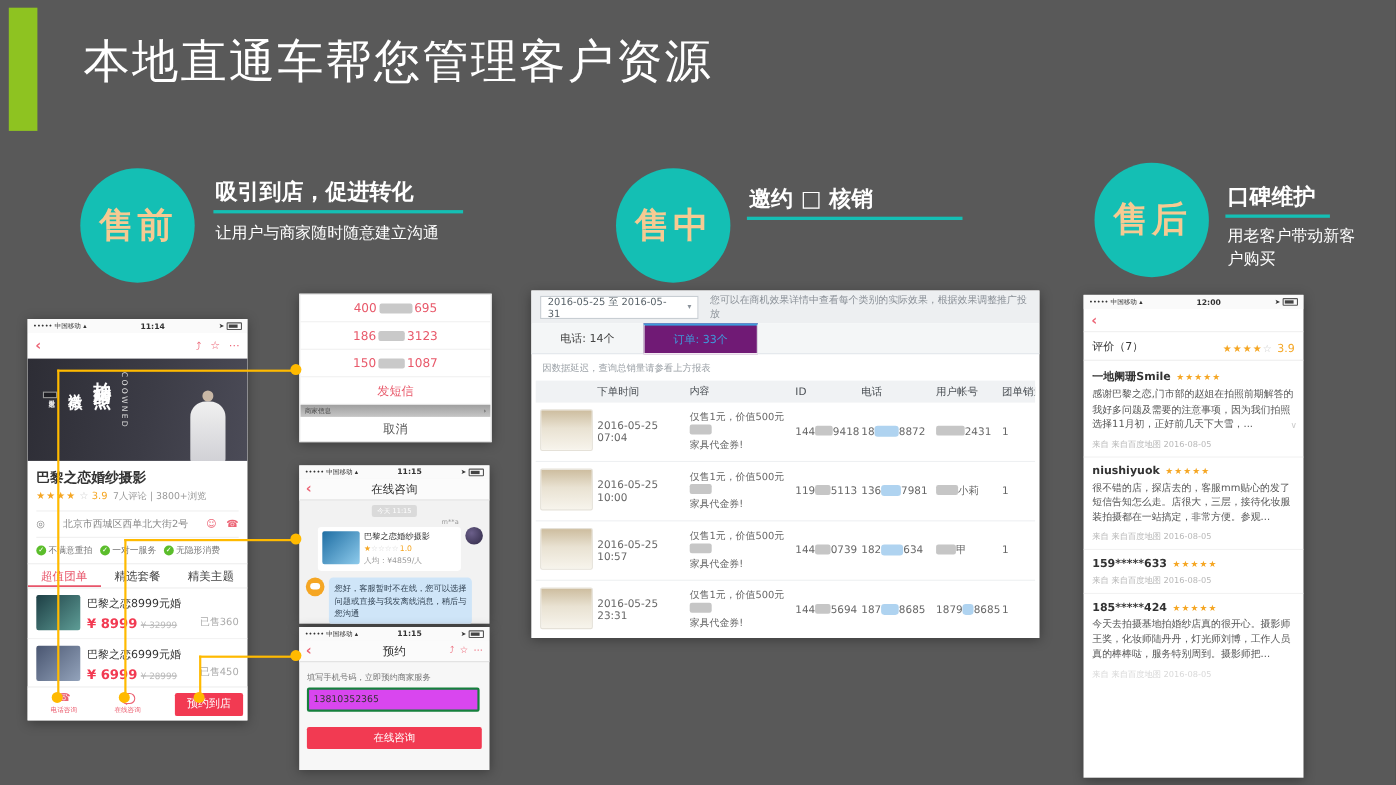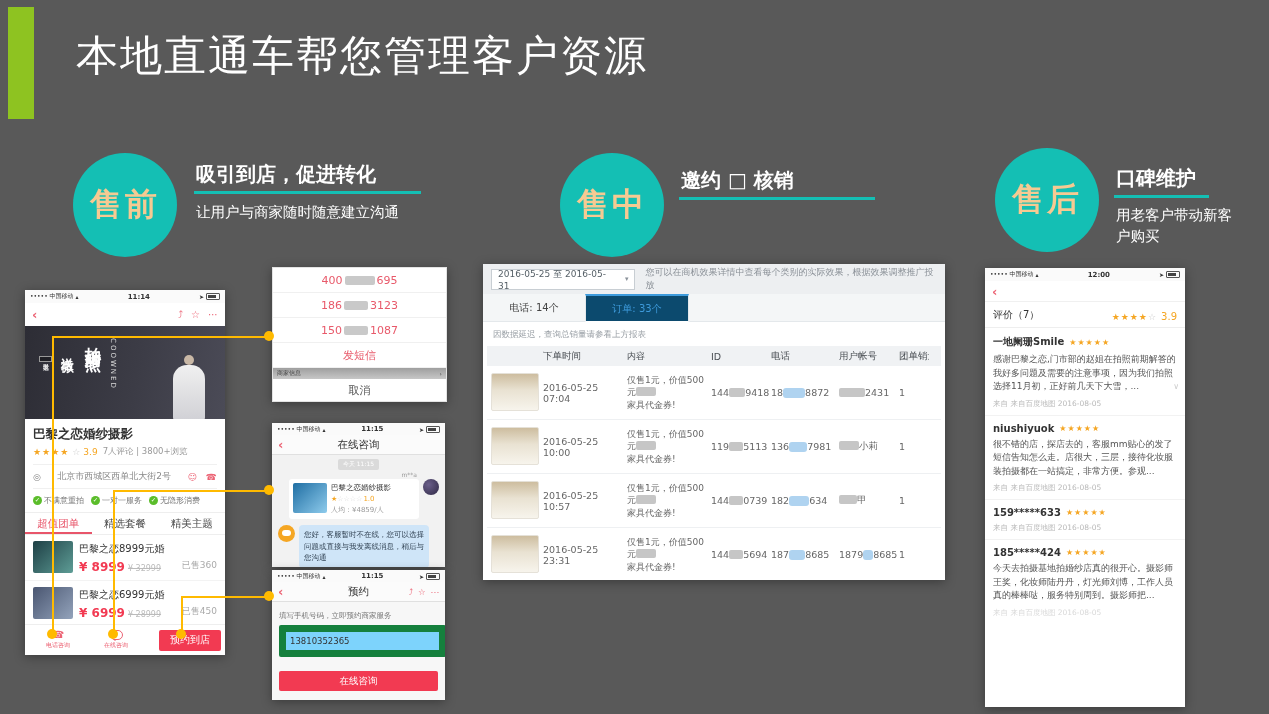--- a/index.html
+++ b/index.html
@@ -99,42 +99,42 @@
   .cc-avg{font-size:7px;color:#999;margin-top:2px;}
   .avatar{width:16px;height:16px;border-radius:50%;background:radial-gradient(circle at 35% 35%,#6b5f8a,#2e2844);flex-shrink:0;}
   .msg-l{display:flex;gap:4px;padding:6px 6px 0;align-items:flex-start;}
   .svc-avatar{width:17px;height:17px;border-radius:50%;background:#F5A623;position:relative;flex-shrink:0;}
   .svc-avatar::after{content:"";position:absolute;left:4px;top:5px;width:9px;height:6px;border-radius:3px;background:#fff;}
   .bubble-l{background:#CFE5F8;border-radius:4px;padding:4px 5px;font-size:7.5px;color:#334455;line-height:1.55;width:120px;}
   
   .bookphone{left:272px;top:570px;width:173px;height:130px;background:#F7F7F7;}
   .bnav-icons{display:flex;gap:5px;color:#EC6475;font-size:8.5px;align-items:center;margin-left:auto;}
   .bk-label{margin:9px 7px 0;font-size:7.5px;color:#777;}
-  .bk-input{display:block;margin:4px 7px 0;width:145px;height:18px;background:#7dd3fc;border:7px solid #15803d;
+  .bk-input{display:block;margin:4px 7px 0;width:145px;height:18px;background:#d946ef;border:2px solid #15803d;
             border-radius:2px;font-size:8.5px;color:#333;padding:0 4px;font-family:inherit;}
   .bk-btn{margin:14px 7px 0;height:20px;background:#F23A52;border-radius:2px;color:#fff;font-size:9.5px;
           display:flex;align-items:center;justify-content:center;}
   
   .orders{left:483px;top:264px;width:462px;height:316px;color:#5f6368;}
   .o-top{height:30px;background:#EDEFF1;display:flex;align-items:center;gap:10px;padding:0 8px;}
   .o-date{background:#fff;border:1px solid #C8CED3;height:19px;display:flex;align-items:center;gap:10px;
           padding:0 6px;font-size:9px;color:#555f66;}
   .o-caret{color:#8a929a;font-size:7px;}
   .o-hint{font-size:9px;color:#8A9097;}
   .o-tabs{height:27px;background:#F4F6F7;display:flex;align-items:stretch;padding-left:0;border-bottom:1px solid #E4E8EB;}
   .o-tab{min-width:86px;padding:0 8px;display:flex;align-items:center;justify-content:center;font-size:10px;color:#444;}
-  .o-tab.sel{background:#0c4a6e;color:#3E9BDC;border:1px solid #E4E8EB;border-top:2px solid #3E9BDC;
+  .o-tab.sel{background:#701a75;color:#3E9BDC;border:1px solid #E4E8EB;border-top:2px solid #3E9BDC;
              border-bottom:1px solid #fff;margin-bottom:-1px;text-align:right;}
   .o-note{padding:7px 10px 3px;font-size:8.5px;color:#9AA0A6;}
   .o-table{margin:2px 4px 0;}
   .o-thead{display:flex;background:#F0F2F4;height:20px;align-items:center;font-size:9.5px;color:#494E53;}
   .o-tr{display:flex;align-items:center;height:53px;border-bottom:1px solid #EEF0F2;font-size:9.5px;color:#666;}
   .c-img{width:56px;padding-left:4px;box-sizing:border-box;}
   .c-time{width:84px;}
-  .c-cont{width:84px;font-size:9px;line-height:1.4;}
+  .c-cont{width:96px;font-size:9px;line-height:1.4;}
   .c-id{width:60px;}
   .c-tel{width:68px;}
   .c-acct{width:60px;}
   .c-qty{width:30px;white-space:nowrap;overflow:hidden;}
   .o-thumb{width:46px;height:36px;border:1px solid #e5e1d8;border-radius:2px;
            background:linear-gradient(180deg,#cdbd9f 0%,#e9e2d2 45%,#f7f4ec 100%);}
   .blur-g{display:inline-block;height:9px;border-radius:2px;background:#C6C6C6;vertical-align:-1px;}
   .blur-b{display:inline-block;height:10px;border-radius:3px;background:#AFD3F0;vertical-align:-2px;}
   
   .revphone{left:985px;top:268px;width:200px;height:439px;}

